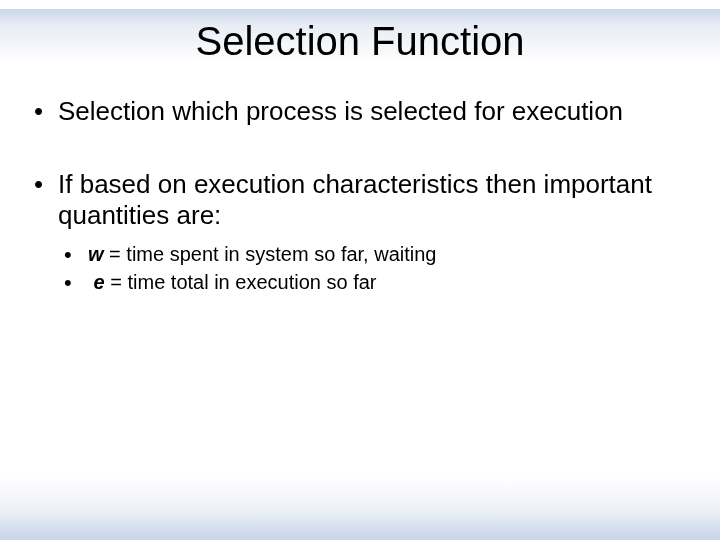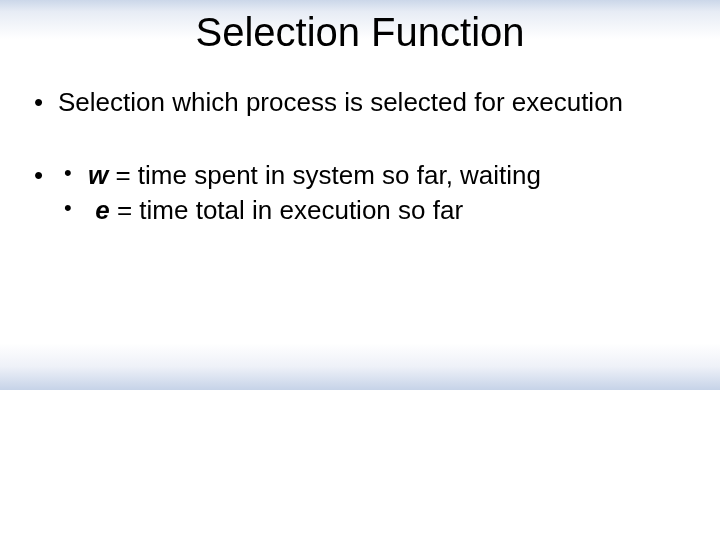--- a/index.html
+++ b/index.html
@@ -5,31 +5,32 @@
   html, body {
     margin: 0;
     padding: 0;
     width: 720px;
     height: 540px;
     overflow: hidden;
     font-family: Arial, Helvetica, sans-serif;
   }
   .slide {
     width: 720px;
-    height: 390px;
+    height: 532px;
     background:
       linear-gradient(to bottom,
         #cbd7e9 0%,
         #e7ecf5 3%,
         #ffffff 10%,
         #ffffff 88%,
         #eef1f8 94%,
         #c6d3e8 100%);
     box-sizing: border-box;
     position: relative;
+    margin-top: 9px;
   }
   .title {
     text-align: center;
     font-size: 40px;
     color: #000;
     padding-top: 10px;
     padding-bottom: 4px;
   }
   .body {
     padding: 28px 28px 0 28px;
@@ -51,21 +52,21 @@
     content: "•";
     position: absolute;
     left: 6px;
     top: 0;
     font-size: 26px;
   }
   ul.sub {
     list-style: none;
     margin: 10px 0 0 0;
     padding: 0;
-    font-size: 26px;
+    font-size: 20px;
   }
   ul.sub > li {
     position: relative;
     padding-left: 30px;
     margin-bottom: 4px;
   }
   ul.sub > li::before {
     content: "•";
     position: absolute;
     left: 6px;
@@ -84,20 +85,21 @@
 <body>
 
 <div class="slide">
   <div class="title">Selection Function</div>
   <div class="body">
     <ul class="top">
       <li>
         <span>Selection which process is selected for execution</span>
       </li>
       <li>
+        <span>If based on execution characteristics then important quantities are:</span>
         <ul class="sub">
           <li>
             <span class="var">w</span><span> = time spent in system so far, waiting</span>
           </li>
           <li>
             &nbsp;<span class="var">e</span><span> = time total in execution so far</span>
           </li>
         </ul>
       </li>
     </ul>

